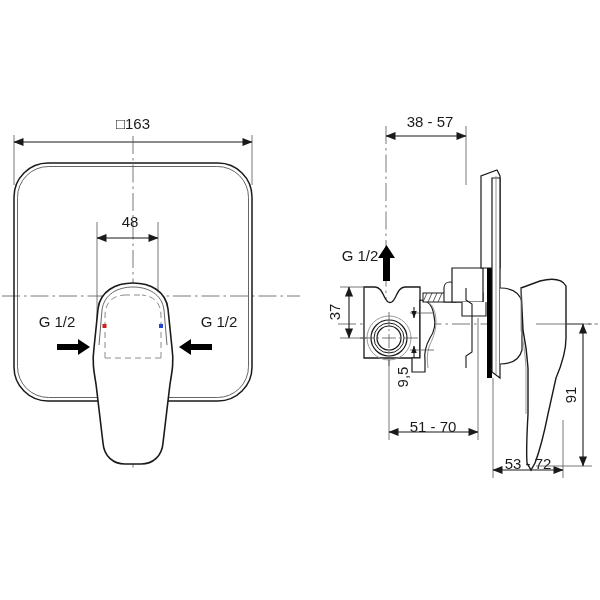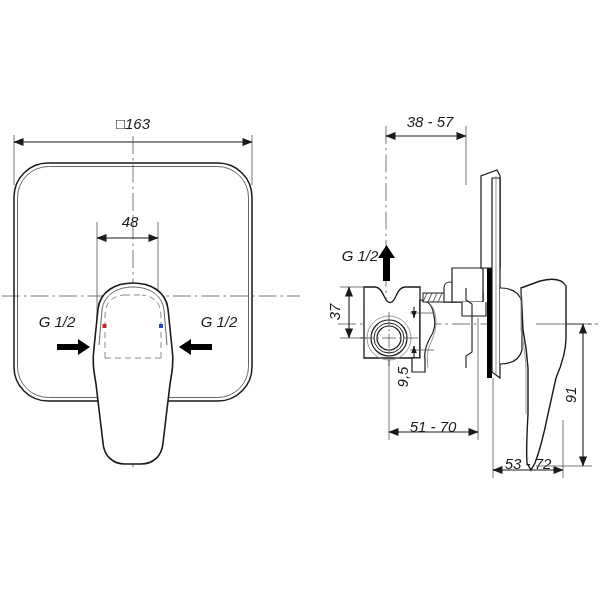--- a/index.html
+++ b/index.html
@@ -8,21 +8,20 @@
     width:600px;height:600px;
     font-family:"Liberation Sans", sans-serif;
     color:#1a1a1a;
     overflow:hidden;
     position:relative;
   }
   #sheet{
     position:absolute;left:0;top:0;
     width:600px;height:600px;
     background:#ffffff;
-    font-style:italic;
   }
   svg{display:block;}
   .label{
     font-family:"Liberation Sans", sans-serif;
     font-size:15px;
     fill:#1a1a1a;
     text-anchor:middle;
     dominant-baseline:middle;
   }
 </style>

